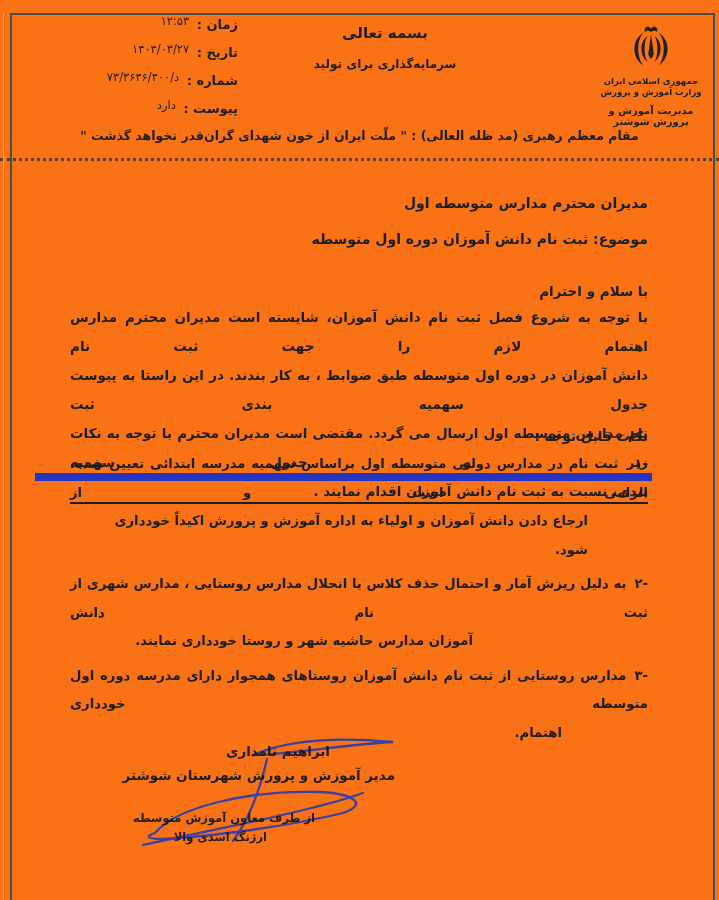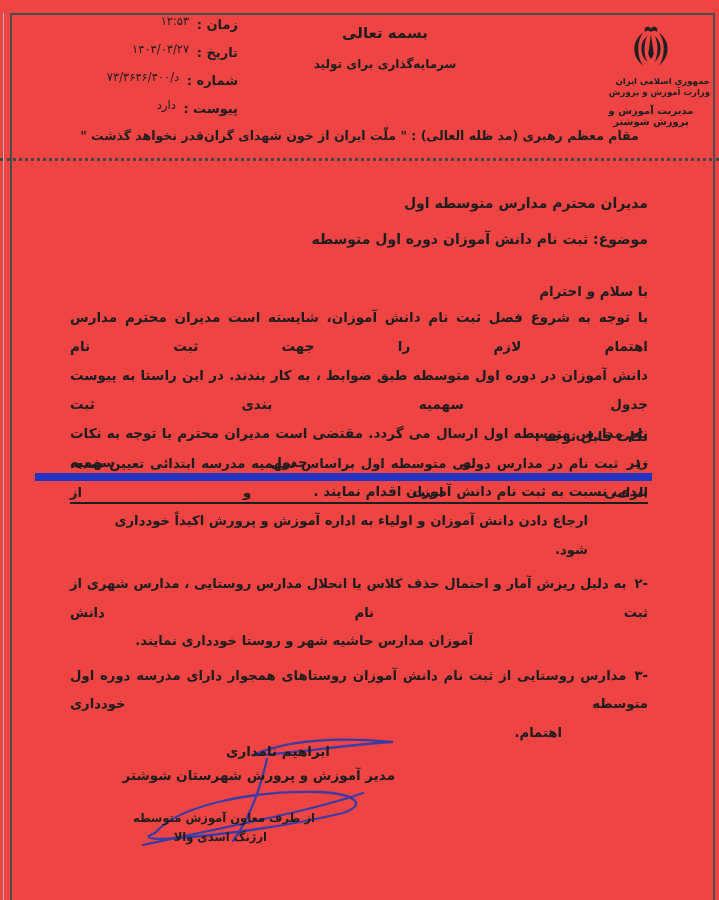--- a/index.html
+++ b/index.html
@@ -1,18 +1,18 @@
 <!DOCTYPE html>
 <html lang="fa" style="--highlight: #2433c0; --ink: #2b3cae; --text: #1d1d1d;"><head>
 <meta charset="utf-8">
 <style>
   html,body{margin:0;padding:0;background:#ffffff;}
   .page{
     position:relative;width:719px;height:900px;overflow:hidden;
-    background:#ef4444;color:var(--text,#1d1d1d);
+    background:#f97316;color:var(--text,#1d1d1d);
     font-family:"DejaVu Sans",sans-serif;direction:rtl;
   }
   
   .frame{position:absolute;left:10px;top:13px;right:4px;height:1200px;
     border:2px solid #4d4d4d;border-bottom:none;}
   .edge-line{position:absolute;left:3px;top:13px;bottom:0;width:1px;background:#b5b5b5;}
 
   
   .meta{position:absolute;top:17px;left:72px;width:166px;direction:rtl;}
   .meta-row{height:28px;text-align:right;white-space:nowrap;font-size:13px;font-weight:bold;}
@@ -20,21 +20,21 @@
   .ltr{direction:ltr;unicode-bidi:embed;display:inline-block;}
 
   
   .center{position:absolute;top:24px;left:290px;width:190px;text-align:center;}
   .besmeleh{font-size:15px;font-weight:bold;}
   .slogan{font-size:12px;font-weight:600;margin-top:15px;}
 
   
   .emblem{position:absolute;top:20px;left:592px;width:118px;text-align:center;}
   .emblem svg{display:block;margin:0 auto 4px auto;}
-  .emblem-l{font-size:8.5px;line-height:11px;font-weight:700;text-align:right;}
+  .emblem-l{font-size:8.5px;line-height:11px;font-weight:700;}
   .emblem-l3{font-size:10px;line-height:11px;font-weight:700;margin-top:7px;}
 
   .quote{position:absolute;top:128px;left:25px;right:25px;text-align:center;
     font-size:12.5px;font-weight:bold;}
   .dots{position:absolute;top:158px;left:0;width:719px;height:0;border-top:3px dotted #454545;}
 
   
   .addressee{position:absolute;top:195px;right:71px;left:70px;font-size:14px;font-weight:bold;text-align:right;}
   .subject{position:absolute;top:231px;right:71px;left:70px;font-size:14px;font-weight:bold;text-align:right;}
   .salutation{position:absolute;top:283px;right:71px;left:70px;font-size:13.5px;font-weight:bold;text-align:right;}

